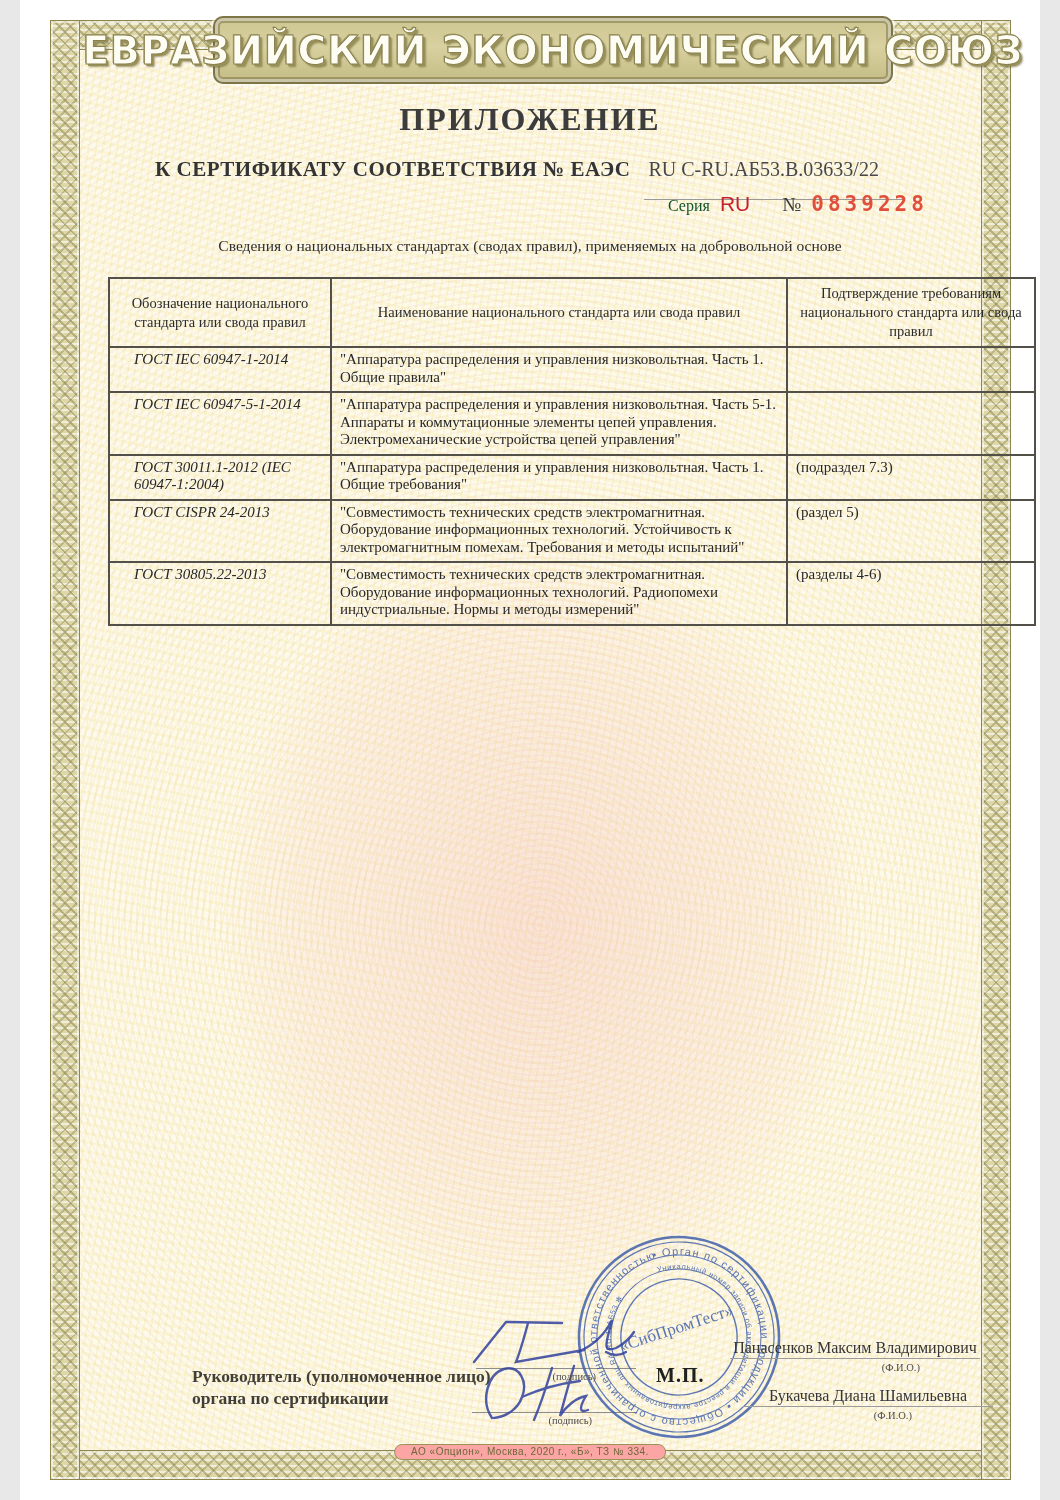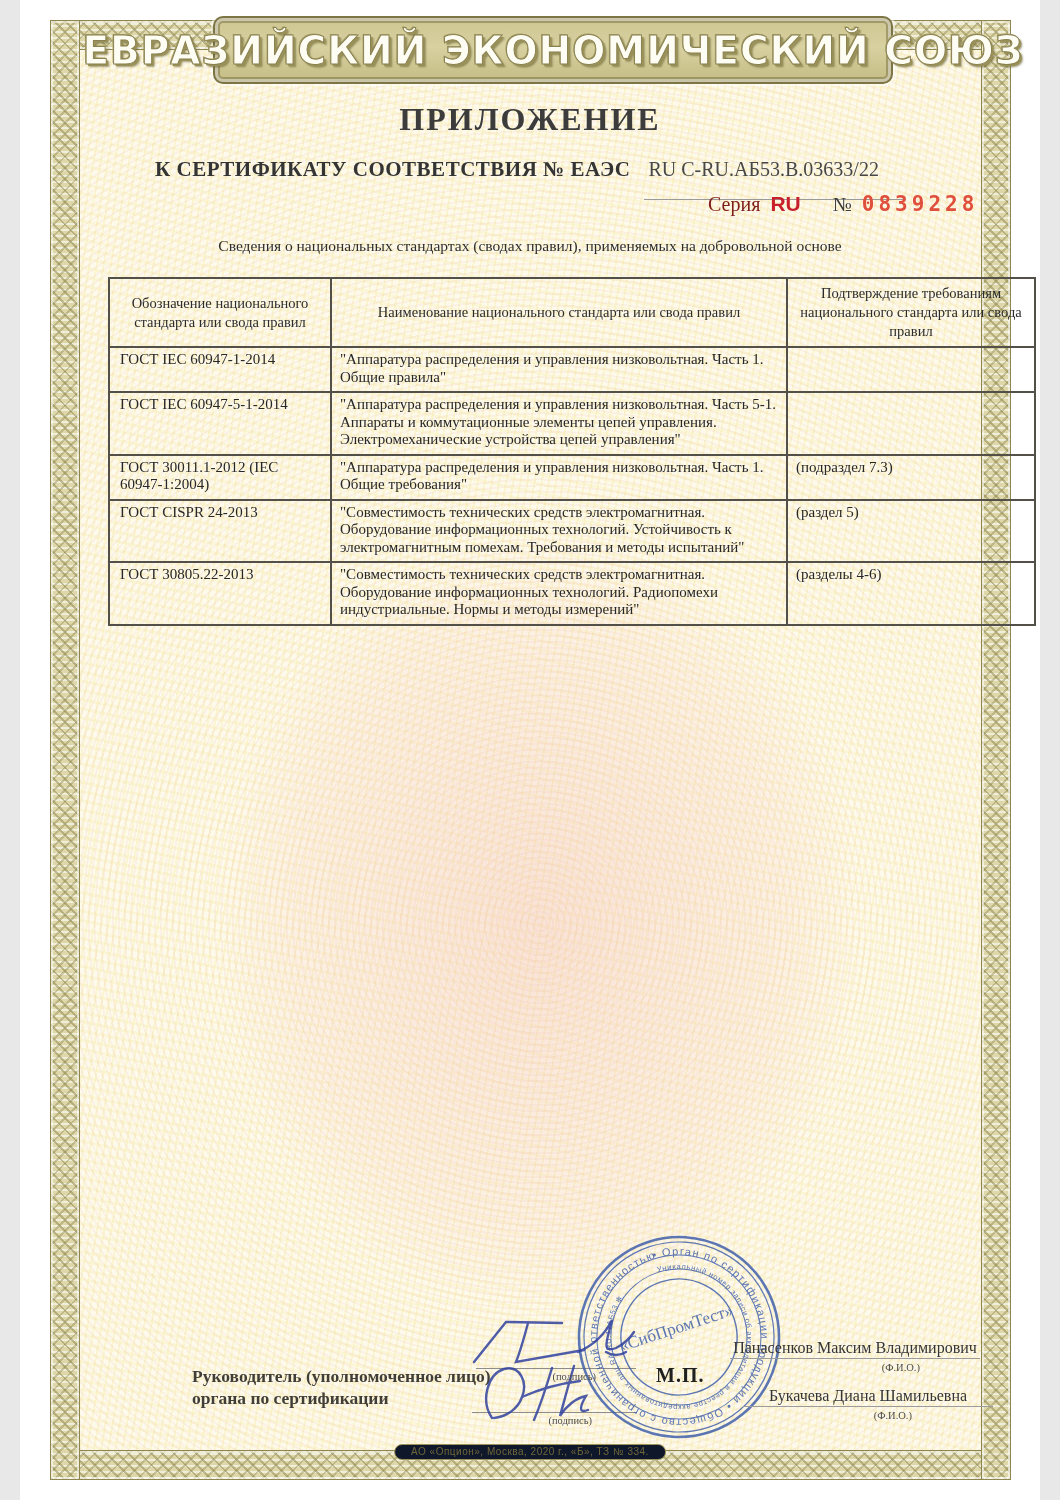--- a/index.html
+++ b/index.html
@@ -35,36 +35,36 @@
     -webkit-text-stroke:1px #8a8150;
     text-shadow:2px 2px 0 #9a9158, 3px 3px 2px rgba(90,84,40,.55), -1px -1px 0 #aaa26a;}
   
   .doc-title{position:absolute;left:0;top:101px;width:100%;text-align:center;
     font-size:32px;font-weight:bold;letter-spacing:2px;color:#3c3c3c;z-index:2;}
   .cert-line{position:absolute;left:0;top:157px;width:100%;display:flex;justify-content:center;
     align-items:baseline;gap:14px;z-index:2;}
   .cert-label{font-size:21px;font-weight:bold;color:#343434;letter-spacing:.5px;white-space:nowrap;}
   .cert-number{font-size:20px;color:#474747;border-bottom:1px solid #9a9a9a;padding:0 26px 18px 4px;white-space:nowrap;}
   .series-line{position:absolute;left:648px;top:192px;width:340px;display:flex;align-items:baseline;gap:10px;z-index:2;}
-  .series-label{font-size:20px;color:#7f1d1d;margin-left:40px;}
-  .series-value{font-size:21px;font-weight:bold;color:#c7202c;font-family:"Liberation Sans",sans-serif;}
+  .series-label{font-size:16px;color:#14532d;}
+  .series-value{font-size:21px;font-weight:normal;color:#c7202c;font-family:"Liberation Sans",sans-serif;}
   .num-sign{font-size:20px;color:#3d3d3d;margin-left:22px;}
   .blank-number{font-size:21px;font-weight:bold;color:#e04f3c;letter-spacing:4px;
     font-family:"DejaVu Sans Mono","Liberation Mono",monospace;}
   .intro{position:absolute;left:0;top:235px;width:100%;text-align:center;
     font-size:15.5px;line-height:21px;color:#2e2e2e;z-index:2;}
   
   .std-table{position:absolute;left:88px;top:277px;width:926px;border-collapse:collapse;
     table-layout:fixed;z-index:2;}
   .std-table col.c1{width:222px}.std-table col.c2{width:456px}.std-table col.c3{width:248px}
   .std-table th{border:2px solid #53504a;font-weight:normal;font-size:14.5px;line-height:19px;
     color:#2c2c2c;text-align:center;vertical-align:middle;padding:5px 12px;height:46px;}
   .std-table td{border:2px solid #53504a;font-size:15px;line-height:17.5px;color:#272727;
     vertical-align:top;padding:3px 8px 5px 8px;}
-  .std-table td.des{padding-left:10px;}
+  .std-table td.des{padding-left:24px;font-style:italic;}
   
   .sig-label{position:absolute;font-weight:bold;font-size:17.5px;line-height:22px;color:#403e36;z-index:2;}
   .lbl-head{left:172px;top:1341px;width:310px;margin-top:24px;}
   .lbl-expert{left:172px;top:1391px;width:330px;}
   .sig-line{position:absolute;border-bottom:1px solid #8d8d8d;z-index:2;}
   .line1{left:456px;top:1340px;width:160px;height:28px;}
   .line2{left:452px;top:1384px;width:165px;height:28px;}
   .caption{position:absolute;font-size:10.5px;color:#4c4c4c;text-align:right;z-index:4;}
   .cap-sig1{left:466px;top:1371px;width:110px;}
   .cap-sig2{left:462px;top:1415px;width:110px;}
@@ -76,21 +76,21 @@
   .fio2{left:688px;top:1387px;width:280px;margin-left:20px;}
   .cap-fio1{left:760px;top:1362px;width:140px;}
   .cap-fio2{left:752px;top:1410px;width:140px;}
   
   .stamp{position:absolute;left:552px;top:1230px;width:214px;height:214px;opacity:.82;z-index:2;}
   .sig-svg{position:absolute;z-index:3;}
   .sig1{left:446px;top:1308px;}
   .sig2{left:448px;top:1360px;}
   
   .imprint{position:absolute;left:50%;top:1444px;transform:translateX(-50%);
-    background:#0f172a;border:1px solid #9a9259;border-radius:9px;padding:1px 16px 2px;
+    background:#fca5a5;border:1px solid #9a9259;border-radius:9px;padding:1px 16px 2px;
     font-family:"Liberation Sans",sans-serif;font-size:10px;color:#6f673a;letter-spacing:.5px;
     white-space:nowrap;z-index:6;}
 </style>
 </head>
 <body>
 
 <div class="page">
   <div class="paper"></div>
   <div class="strip top"></div>
   <div class="strip bottom"></div>

